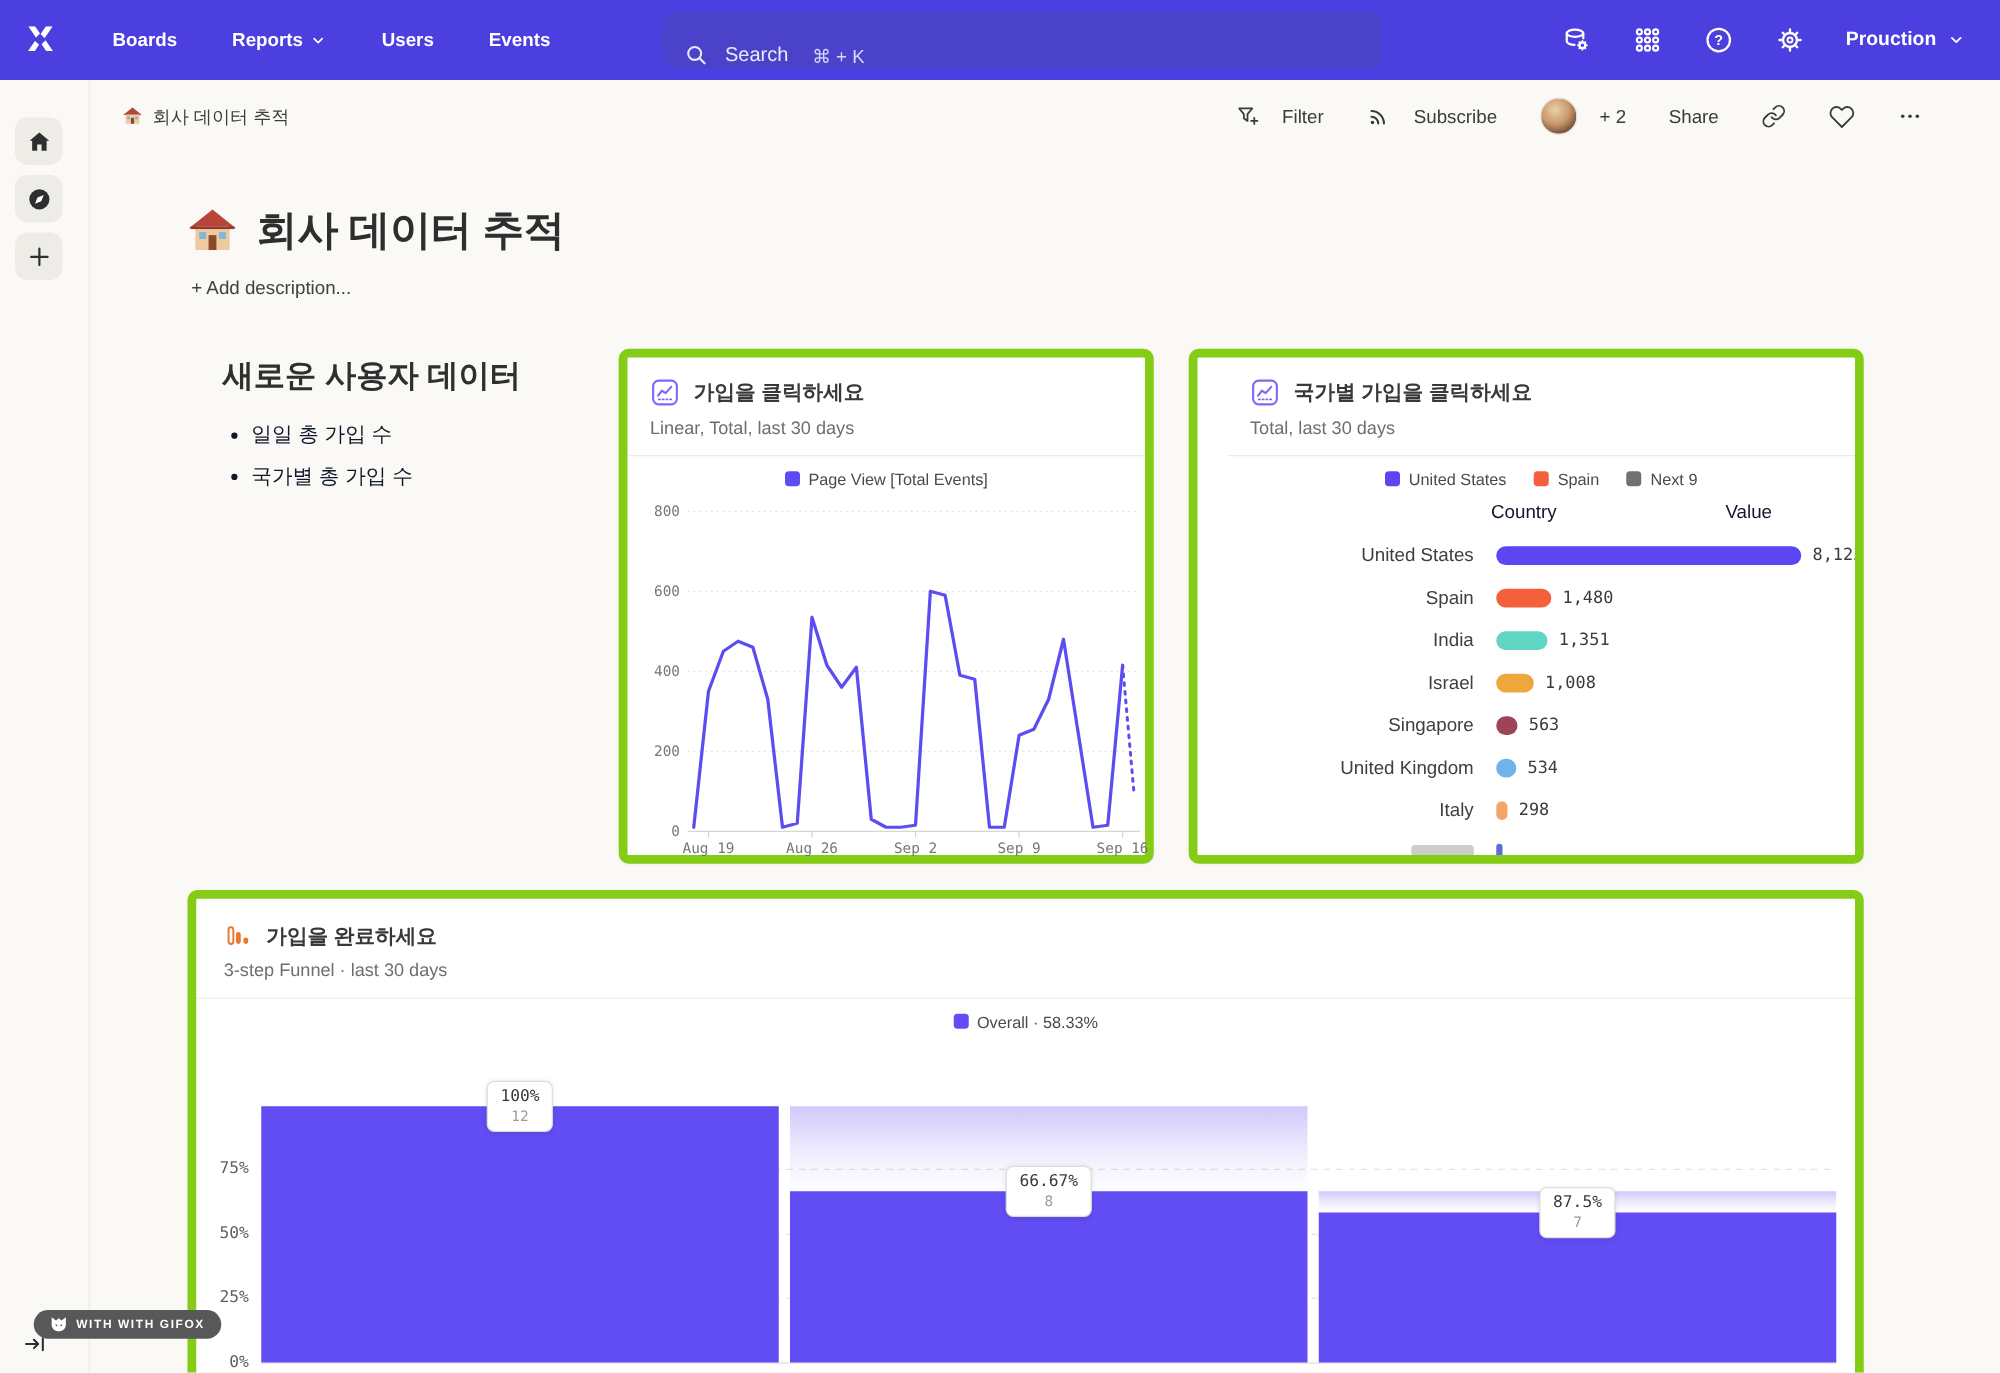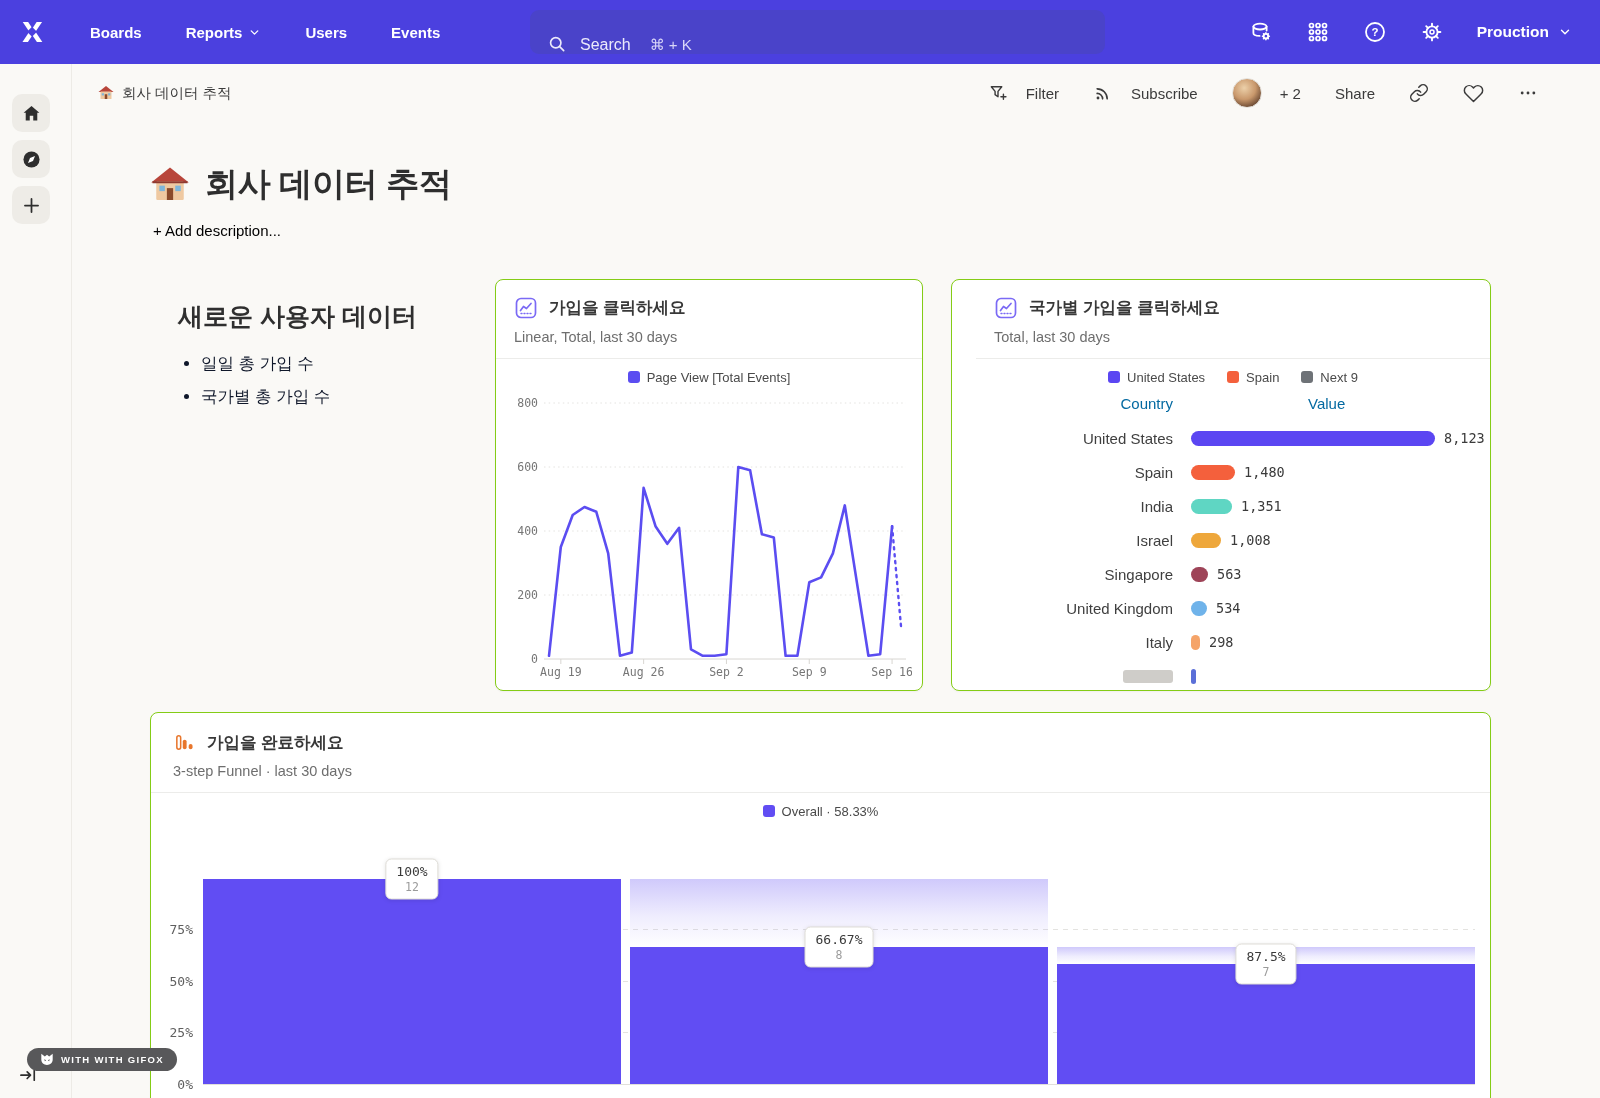--- a/index.html
+++ b/index.html
@@ -40,43 +40,43 @@
     justify-content:space-between; padding:0 62px 0 26px; }
   .crumb{ display:flex; align-items:center; gap:8px; font-size:14.5px; color:#3c3c3c; cursor:pointer; }
   .actions{ display:flex; align-items:center; gap:34px; }
   .action{ display:flex; align-items:center; gap:18px; font-size:15px; color:#3b3b3b; cursor:pointer; white-space:nowrap; }
   .avatar{ width:30px; height:30px; border-radius:50%;
     background:radial-gradient(circle at 40% 32%, #ecd0a9, #c9986c 45%, #6d4b34 78%, #4e3423); border:1px solid #e5e2dc; }
 
   .title-block{ position:absolute; left:78px; top:98px; }
   .title-row{ display:flex; align-items:center; gap:15px; cursor:text; }
   .page-title{ font-size:33px; font-weight:700; color:#2e2e2e; letter-spacing:-.3px; }
-  .add-desc{ margin-top:15px; margin-left:3px; font-size:15px; color:#000000; cursor:text; }
-
-  .intro{ position:absolute; left:106px; top:236px; width:330px; }
+  .add-desc{ margin-top:15px; margin-left:3px; font-size:15px; color:#404040; cursor:text; }
+
+  .intro{ position:absolute; left:106px; top:220px; width:330px; }
   .intro h2{ margin:0; font-size:25px; font-weight:700; color:#2f2f2f; }
   .intro ul{ margin:20px 0 0; padding-left:23px; }
   .intro li{ font-size:16.5px; color:#0f172a; margin-bottom:11px; }
 
-  .card{ position:absolute; background:#fff; border:1px solid #84cc16; border-radius:8px; box-shadow:0 1px 2px rgba(30,25,15,.04); }
+  .card{ position:absolute; background:#fff; border:7px solid #84cc16; border-radius:8px; box-shadow:0 1px 2px rgba(30,25,15,.04); }
   .card-head{ padding:16px 18px 0; }
   .head-row{ display:flex; align-items:center; gap:11px; }
   .card-title{ font-size:16.5px; font-weight:700; color:#383838; }
   .card-sub{ margin:9px 0 13px; font-size:14.5px; color:#6e6e6e; }
   .divider{ border-top:1px solid #ececea; }
   .legend-row{ height:36px; display:flex; align-items:center; justify-content:center; gap:22px; }
   .legend-item{ display:flex; align-items:center; gap:7px; font-size:13px; color:#4a4a4a; cursor:pointer; }
   .legend-sq{ width:12px; height:12px; border-radius:3px; display:inline-block; }
 
   #card-line{ left:423px; top:215px; width:428px; height:412px; }
   #card-countries{ left:879px; top:215px; width:540px; height:412px; overflow:hidden;padding-left:24px; }
   #card-funnel{ left:78px; top:648px; width:1341px; height:460px; }
 
   
-  .c-cols{ display:flex; font-size:15px; color:#0369a1; }
+  .c-cols{ display:flex; font-size:15px; color:#0f172a;justify-content:center; }
   .c-cols .col1{ width:197px; text-align:right; }
   .c-cols .col2{ padding-left:135px; }
   .c-rows{ margin-top:9px; }
   .c-row{ height:34px; display:flex; align-items:center; cursor:pointer; }
   .c-label{ width:197px; text-align:right; font-size:15px; color:#3f3f3f; flex:0 0 auto; }
   .c-bar{ height:15px; border-radius:8px; margin-left:18px; flex:0 0 auto; }
   .c-val{ margin-left:9px; font-size:13.5px; color:#3b3b3b; }
   .c-ghostlabel{ width:50px; height:13px; border-radius:3px; background:#cfcdc9; margin-left:147px; }
 
   

